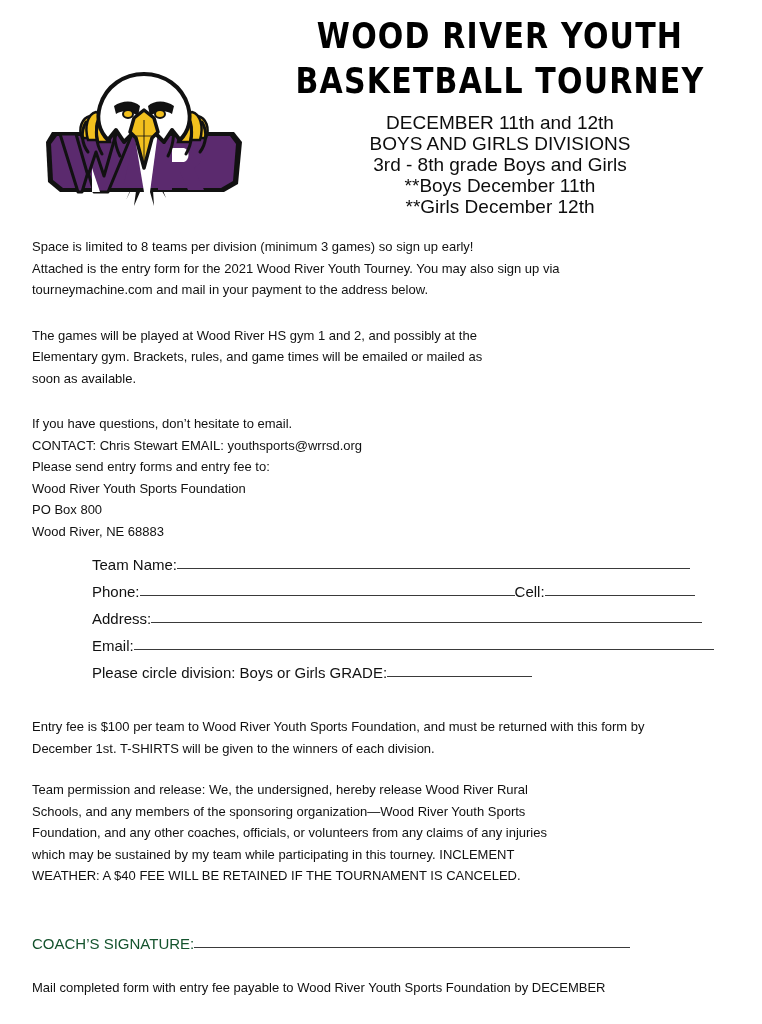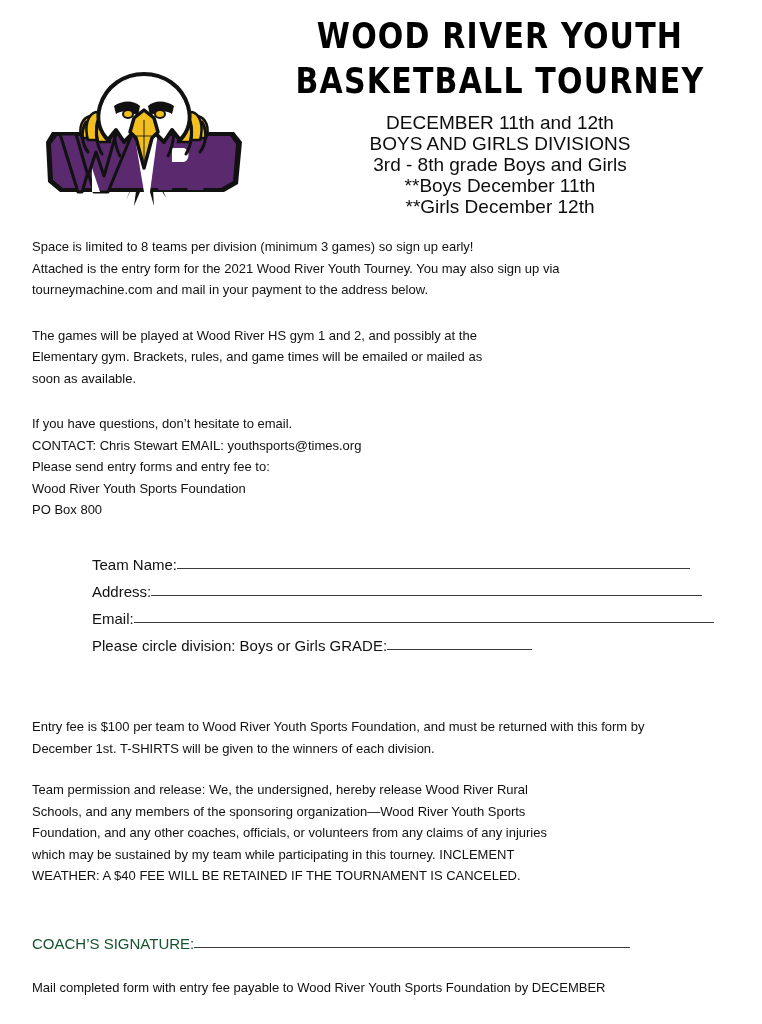--- a/index.html
+++ b/index.html
@@ -236,33 +236,37 @@
 
     <div class="gap-md"></div>
 
     <p class="para">The games will be played at Wood River HS gym 1 and 2, and possibly at the</p>
     <p class="para">Elementary gym. Brackets, rules, and game times will be emailed or mailed as</p>
     <p class="para">soon as available.</p>
 
     <div class="gap-md"></div>
 
     <p class="para">If you have questions, don’t hesitate to email.</p>
-    <p class="para">CONTACT: Chris Stewart EMAIL: youthsports@times.org</p>
+    <p class="para">CONTACT: Chris Stewart EMAIL: youthsports@wrrsd.org</p>
     <p class="para">Please send entry forms and entry fee to:</p>
     <p class="para">Wood River Youth Sports Foundation</p>
     <p class="para">PO Box 800</p>
+    <p class="para">Wood River, NE 68883</p>
   </div>
 
   <div class="form-block">
 
     <div class="form-row">
       <span class="indent"></span><span>Team  Name:</span><span class="rule r-team"></span>
     </div>
 
 
+    <div class="form-row">
+      <span class="indent-sm"></span><span>Phone:</span><span class="rule r-phone"></span><span>Cell:</span><span class="rule r-cell"></span>
+    </div>
 
     <div class="form-row">
       <span class="indent-sm"></span><span>Address:</span><span class="rule r-address"></span>
     </div>
 
     <div class="form-row">
       <span class="indent-sm"></span><span>Email:</span><span class="rule r-email"></span>
     </div>
 
     <div class="form-row">

